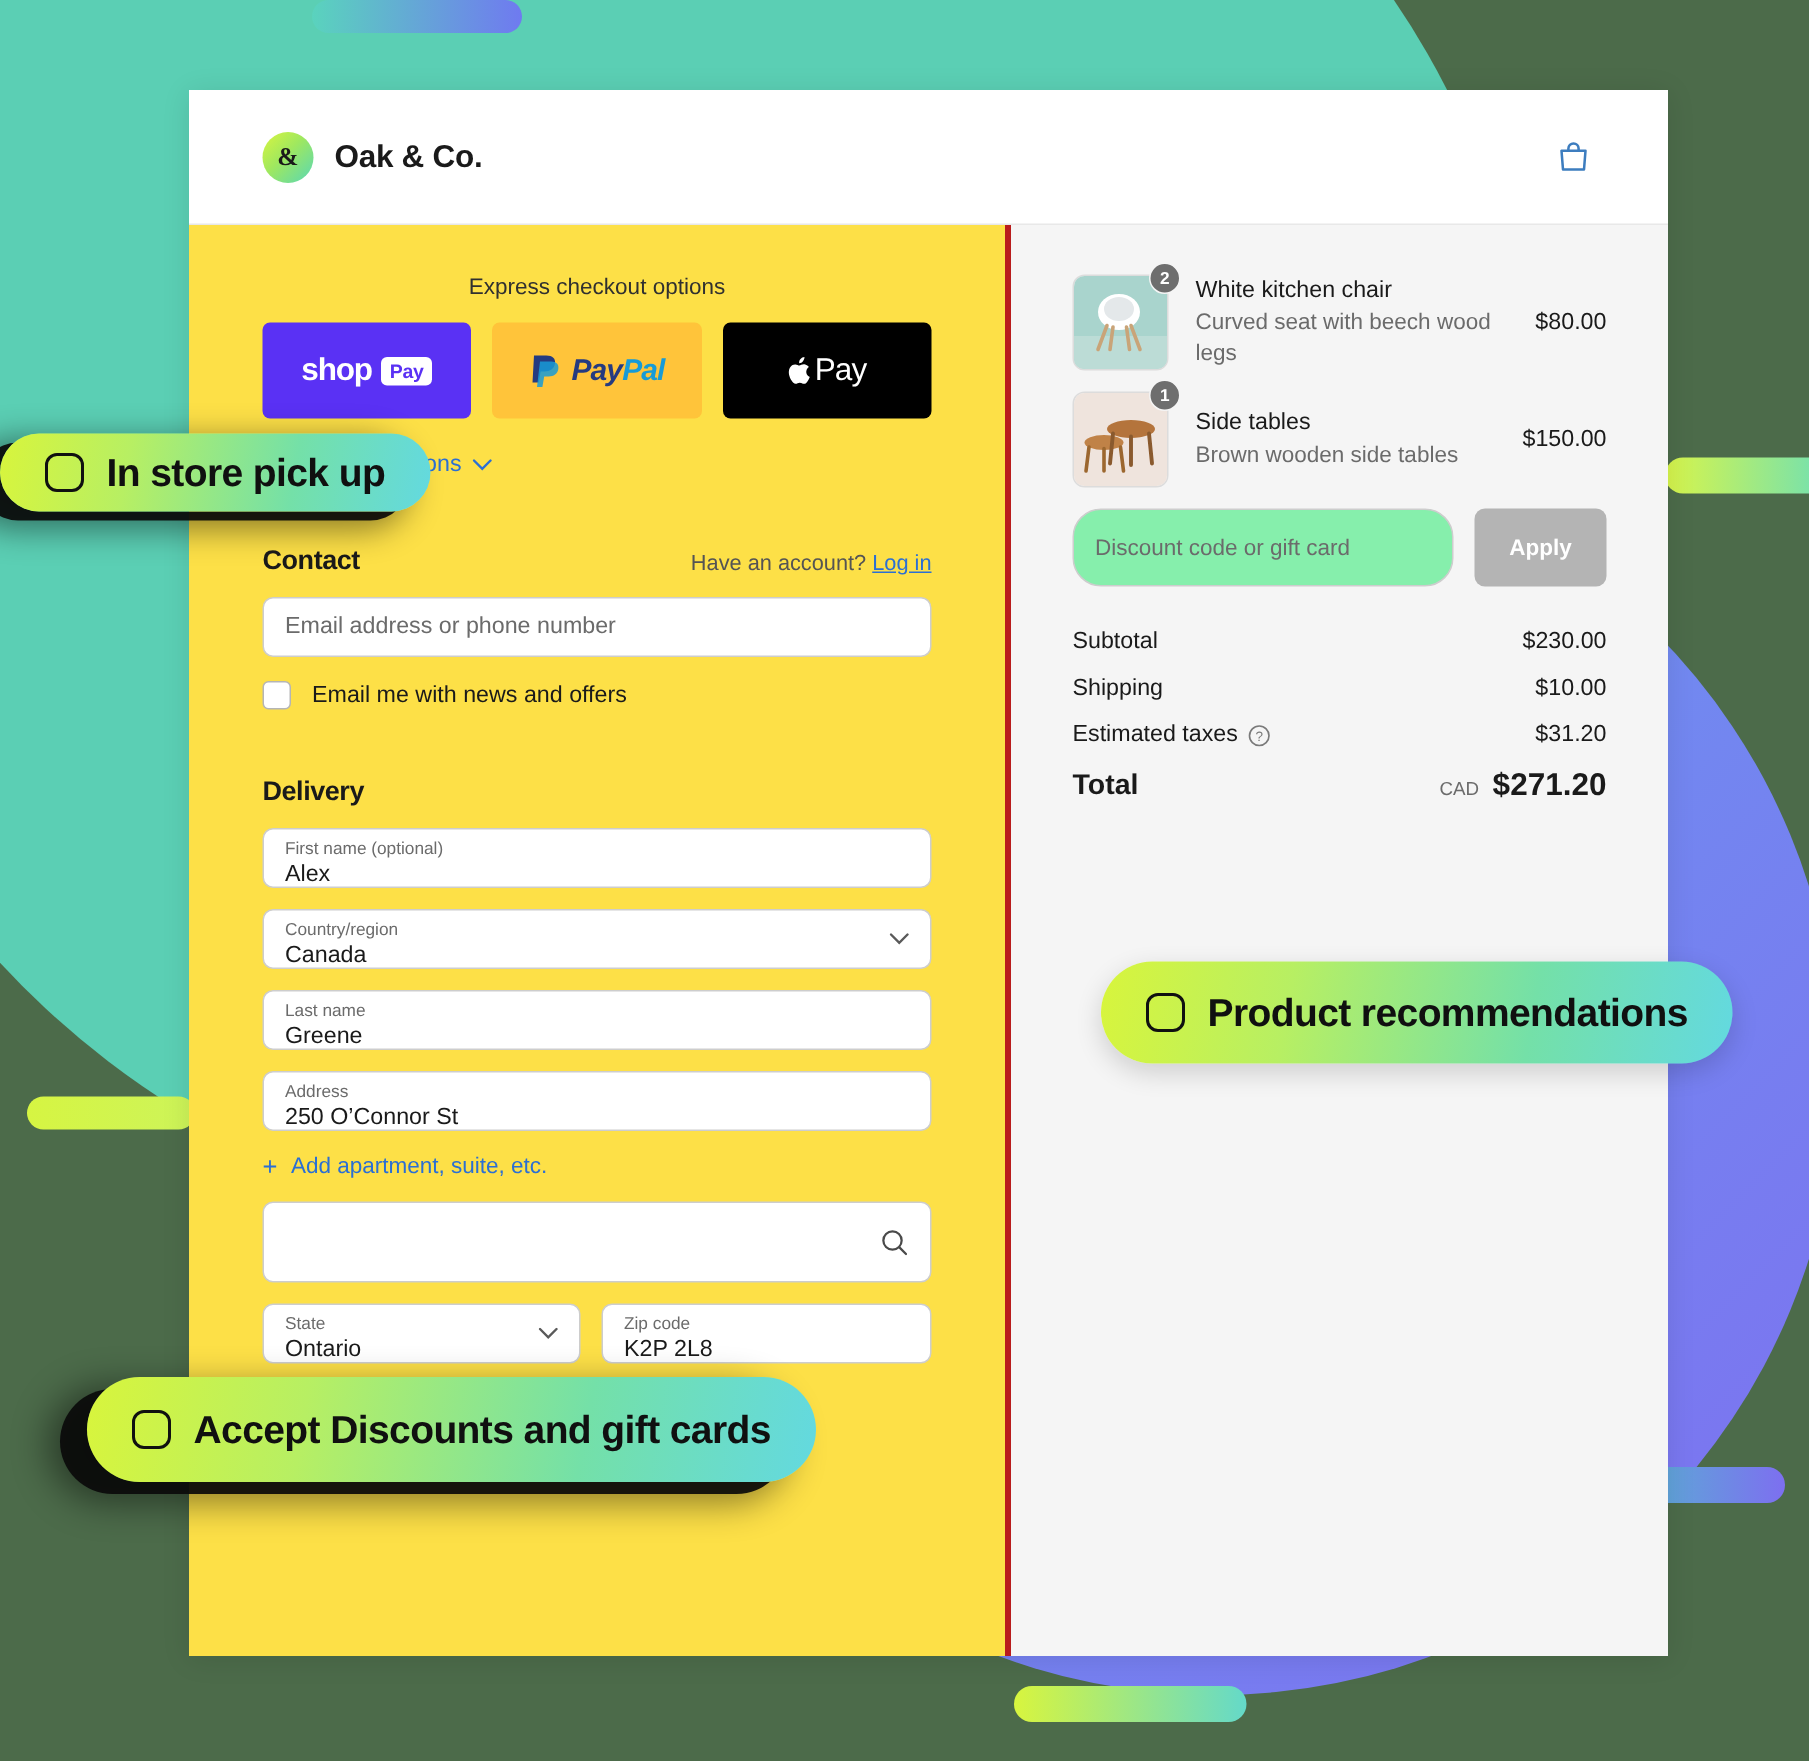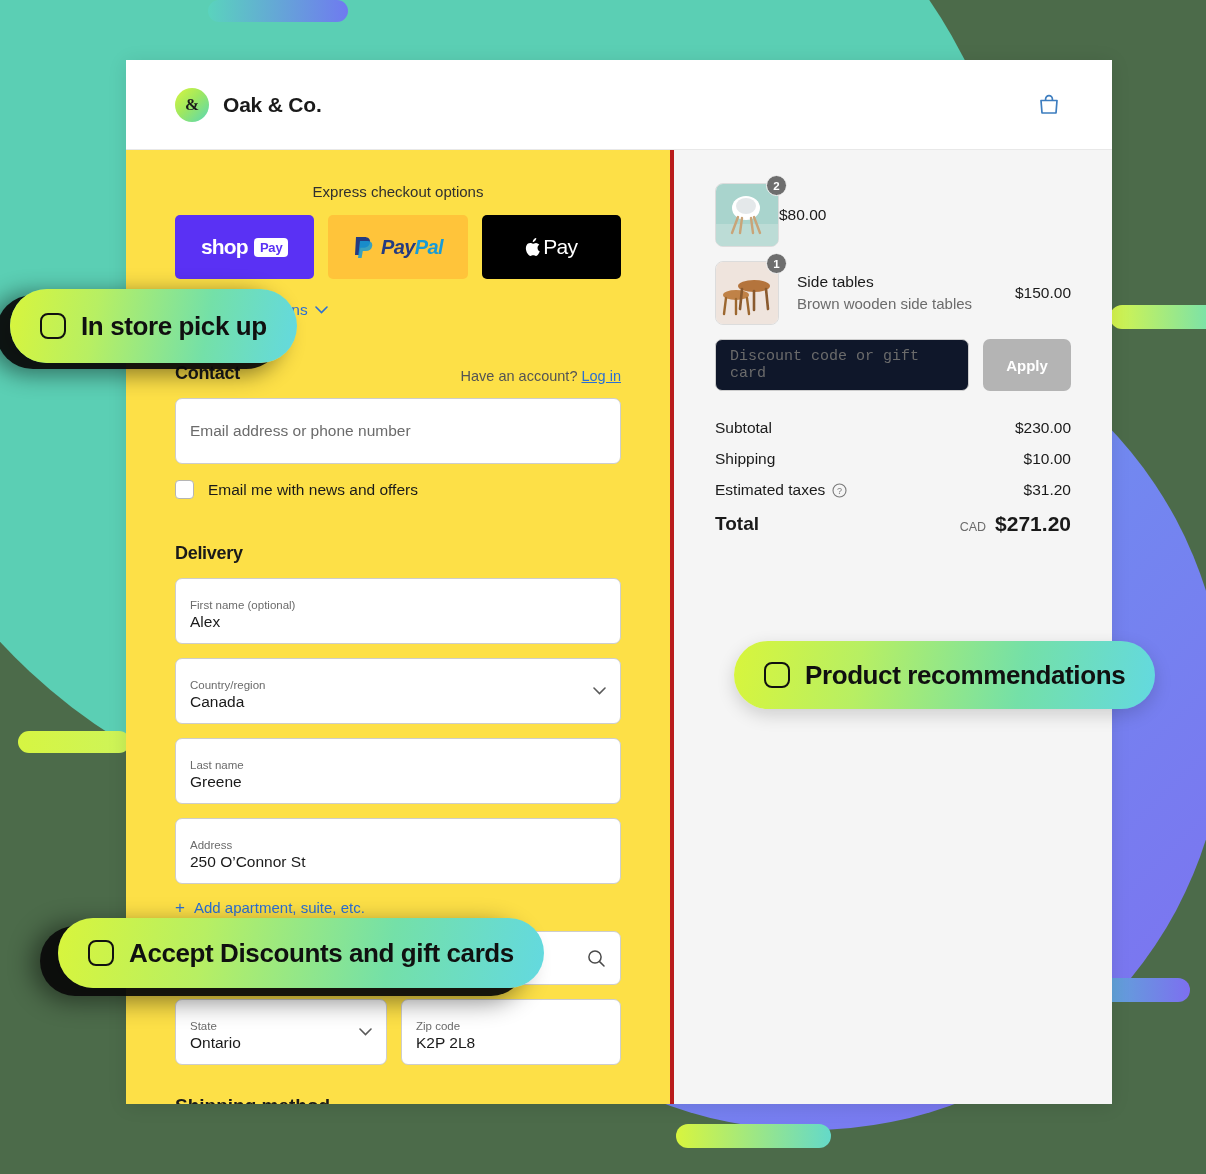--- a/index.html
+++ b/index.html
@@ -107,21 +107,21 @@
 
   .section-head {
     display:flex; align-items:flex-end; justify-content:space-between;
     margin-top: 44px;
   }
   .section-title { font-size: 18px; font-weight: 700; color:#1a1a1a; letter-spacing:-.3px; }
   .account-note { font-size: 14.5px; color:#545454; }
   .account-note a { color:#2b6fd4; text-decoration: underline; }
 
   .field {
-    margin-top: 14px; height: 66px;
+    margin-top: 14px; height: 40px;
     border: 1px solid #cdcdcd; border-radius: 7px;
     background:#fff; position: relative;
     padding: 8px 27px 0 14px;
     display:flex; flex-direction:column; justify-content:center;
   }
   .field.placeholder-only { justify-content:center; padding-top:0; }
   .field-label { font-size: 11.5px; color:#6b6b6b; line-height:1.25; }
   .field-value { font-size: 15.5px; color:#1a1a1a; line-height:1.3; }
   .field-placeholder { font-size: 15.5px; color:#6b6b6b; }
   .chevron-right {
@@ -167,23 +167,23 @@
     display:flex; align-items:center; justify-content:center;
     border:1.5px solid #f5f5f5;
   }
   .li-info { flex:1; padding-left: 18px; padding-right:10px; }
   .li-title { font-size:15.5px; color:#1a1a1a; line-height:1.35; }
   .li-desc  { font-size:15px; color:#6b6b6b; line-height:1.4; }
   .li-price { font-size:15.5px; color:#1a1a1a; white-space:nowrap; }
 
   .discount-row { display:flex; gap:14px; margin-top: 14px; }
   .discount-input {
-    flex:1; height:52px; border:1px solid #cdcdcd; border-radius:7px;
-    background:#0f172a; display:flex; align-items:center; padding:0 14px;
-    font-size:15px; color:#6b6b6b;font-family:Liberation Mono, monospace;
+    flex:1; height:52px; border:1px solid #cdcdcd; border-radius:19px;
+    background:#86efac; display:flex; align-items:center; padding:0 14px;
+    font-size:15px; color:#6b6b6b;
   }
   .apply-btn {
     flex: 0 0 88px; height:52px; border-radius:7px; border:none;
     background:#b4b4b4; color:#fff; font-size:15px; font-weight:600;
     display:flex; align-items:center; justify-content:center; cursor:pointer;
   }
 
   .totals { margin-top: 28px; }
   .total-row {
     display:flex; justify-content:space-between; align-items:center;
@@ -205,21 +205,21 @@
     z-index: 40;
   }
   .feature-pill .pill-text {
     font-size: 26px; font-weight: 700; color:#101010; letter-spacing:-.4px;
     white-space: nowrap;
   }
   .pill-check {
     width:26px; height:26px; border:2.5px solid #101010; border-radius:8px;
     flex:0 0 26px;
   }
-  #pill-instore { left: 10px;  top: 289px; height: 74px;
+  #pill-instore { left: 0;  top: 289px; height: 52px;
     box-shadow: -14px 6px 0 0 rgba(10,10,10,.92), -18px 8px 22px 4px rgba(0,0,0,.45); }
   #pill-discount { left: 58px; top: 918px; height: 70px;
     box-shadow: -18px 8px 0 0 rgba(10,10,10,.92), -22px 10px 24px 4px rgba(0,0,0,.45); }
   #pill-recs { left: 734px; top: 641px; height: 68px;
     box-shadow: 0 6px 18px rgba(0,0,0,.16); }
 </style>
 </head>
 <body>
 
 <div id="bg">
@@ -367,20 +367,24 @@
             <svg width="62" height="62" viewBox="0 0 62 62">
               <rect width="62" height="62" fill="#a9d4cd"></rect>
               <rect x="0" y="40" width="62" height="22" fill="#bcdcd6"></rect>
               <ellipse cx="30" cy="24" rx="14" ry="12" fill="#ffffff"></ellipse>
               <ellipse cx="30" cy="22" rx="10" ry="8" fill="#e4e8ea"></ellipse>
               <path d="M22 33l-6 16M38 33l6 16M26 34l-2 15M35 34l2 15" stroke="#c9a478" stroke-width="2.4" stroke-linecap="round"></path>
             </svg>
           </div>
           <div class="qty-badge">2</div>
         </div>
+        <div class="li-info">
+          <div class="li-title">White kitchen chair</div>
+          <div class="li-desc">Curved seat with beech wood legs</div>
+        </div>
         <div class="li-price">$80.00</div>
       </div>
 
       <div class="line-item">
         <div class="thumb-wrap">
           <div class="thumb">
             <svg width="62" height="62" viewBox="0 0 62 62">
               <rect width="62" height="62" fill="#efe4dd"></rect>
               <ellipse cx="38" cy="24" rx="16" ry="6" fill="#b4743c"></ellipse>
               <ellipse cx="20" cy="33" rx="13" ry="5" fill="#c08247"></ellipse>

